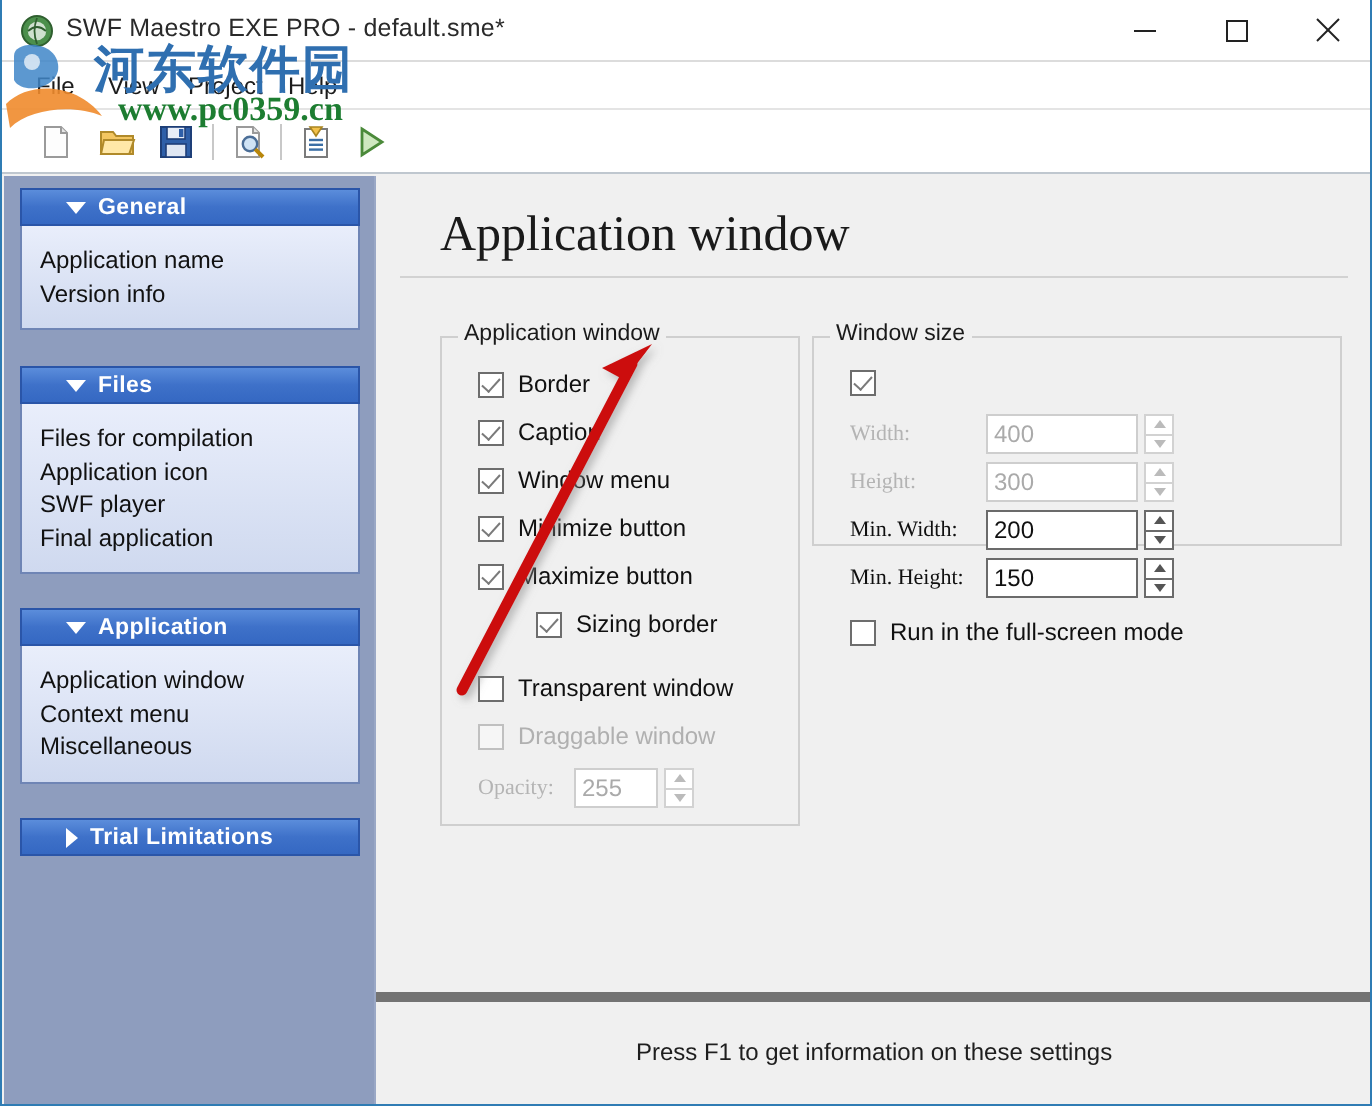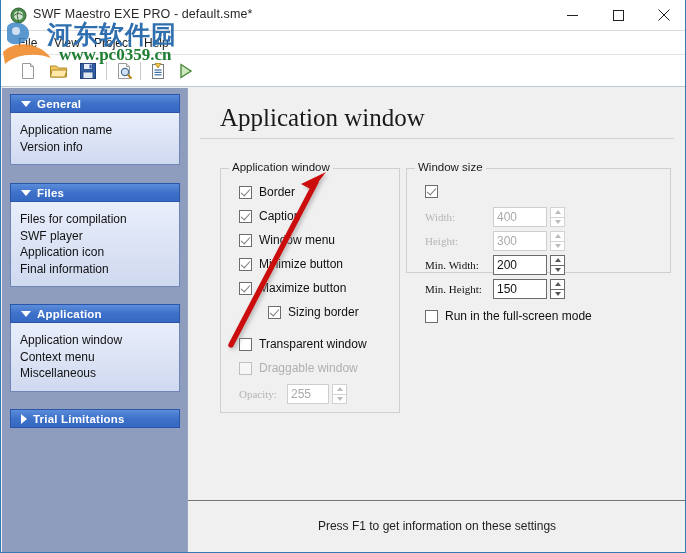--- a/index.html
+++ b/index.html
@@ -98,21 +98,21 @@
     position: absolute; left: 8px;
     width: 170px;
     box-sizing: border-box;
   }
   .panel-header {
     height: 19px;
     background: linear-gradient(to bottom, #5b8ddb 0%, #3e71c9 50%, #3568c2 100%);
     border: 1px solid #2a55a8;
     box-sizing: border-box;
     display: flex; align-items: center;
-    padding-left: 10px;
+    padding-left: 22px;
     color: #ffffff;
     font-size: 11.5px;
     font-weight: bold;
     letter-spacing: .2px;
   }
   .panel-arrow {
     width: 0; height: 0; margin-right: 6px;
   }
   .arrow-down {
     border-left: 5px solid transparent;
@@ -207,21 +207,21 @@
     display: flex; align-items: center;
     white-space: nowrap;
   }
   .field-label {
     font-size: 11px; color: #101010;
     width: 68px;
     font-family: Liberation Serif, serif;
   }
   .field-label.disabled { color: #b4b4b4; }
   .spin-input {
-    width: 54px; height: 20px;
+    width: 76px; height: 20px;
     border: 1px solid #6b6b6b;
     background: #ffffff;
     box-sizing: border-box;
     font-size: 12px;
     color: #101010;
     padding: 1px 3px;
     line-height: 17px;
     font-family: "Liberation Sans", sans-serif;
   }
   .spin-input.disabled { border-color: #cecece; color: #aaaaaa; }
@@ -253,21 +253,21 @@
     border-top:4px solid #555;
   }
   .spinner.disabled .tri-up { border-bottom-color:#bbb; }
   .spinner.disabled .tri-down { border-top-color:#bbb; }
 
   
   .statusbar {
     position: absolute; left: 187px; bottom: 1px;
     width: 498px; height: 50px;
     background: #f0f0f0;
-    border-top: 1px solid #737373;
+    border-top: 5px solid #737373;
     display: flex; align-items: center; justify-content: center;
   }
   .status-text {
     font-size: 12px; color: #1e1e1e;
   }
 
   
   .watermark {
     position: absolute;
     left: 0; top: 18px;
@@ -405,23 +405,23 @@
       </div>
     </div>
 
     <div class="panel" style="top:95px;">
       <div class="panel-header">
         <span class="panel-arrow arrow-down"></span>
         <span>Files</span>
       </div>
       <div class="panel-body" style="height:85px;">
         <div class="panel-link">Files for compilation</div>
+        <div class="panel-link">Application icon</div>
         <div class="panel-link">SWF player</div>
-        <div class="panel-link">Application icon</div>
-        <div class="panel-link">Final information</div>
+        <div class="panel-link">Final application</div>
       </div>
     </div>
 
     <div class="panel" style="top:216px;">
       <div class="panel-header">
         <span class="panel-arrow arrow-down"></span>
         <span>Application</span>
       </div>
       <div class="panel-body" style="height:69px;">
         <div class="panel-link">Application window</div>

